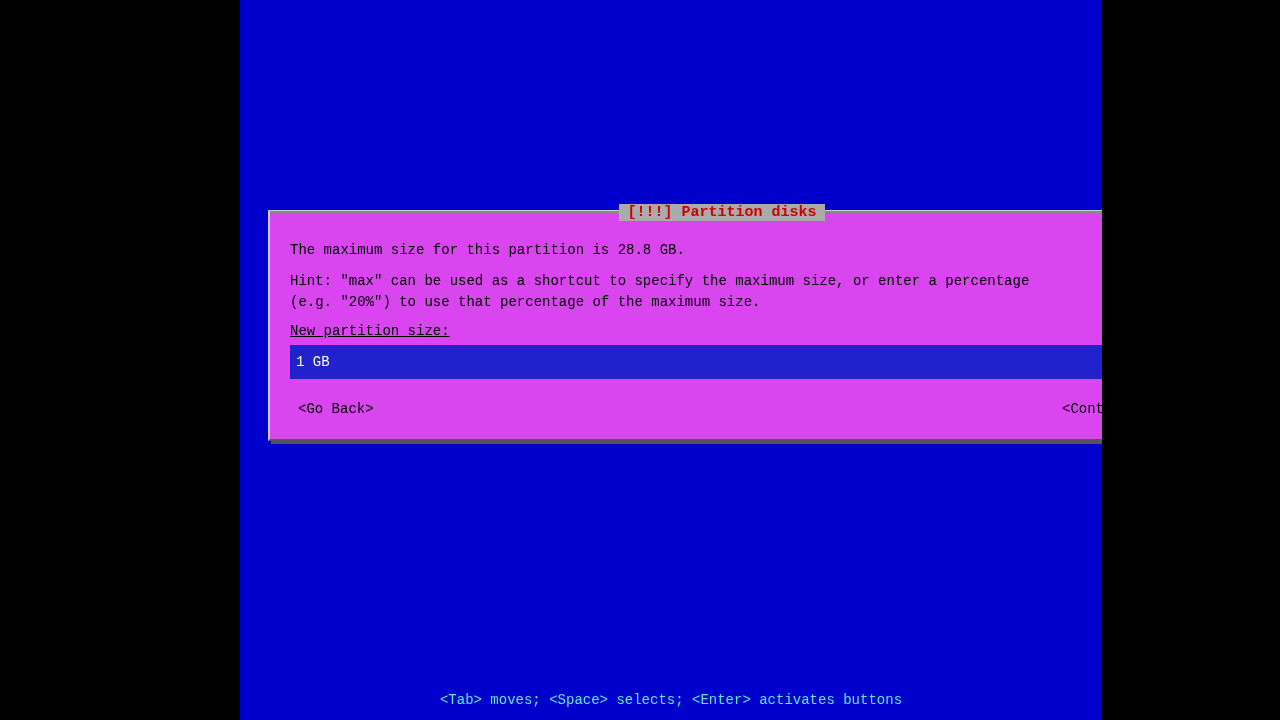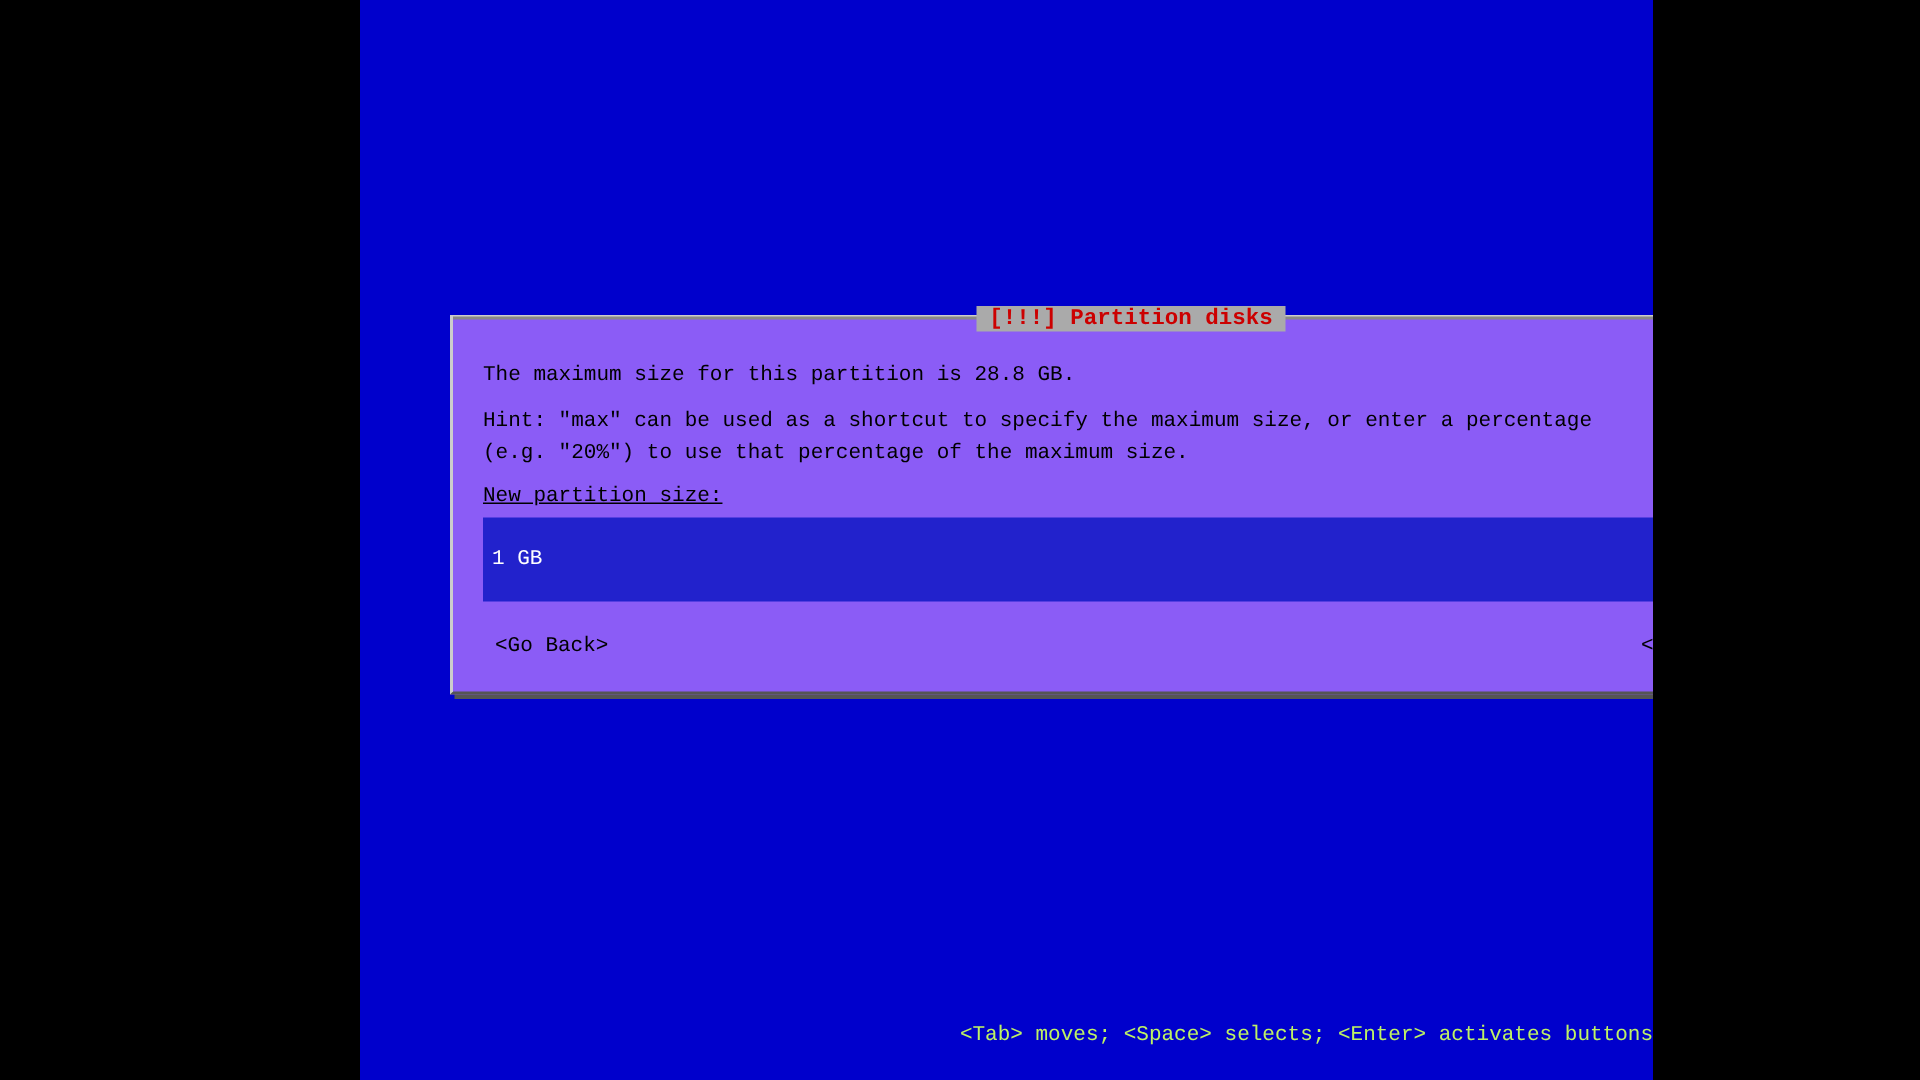--- a/index.html
+++ b/index.html
@@ -35,24 +35,23 @@
       top: 0; right: 0;
       width: 178px; height: 100%;
       background: #000;
     }
 
     .dialog-wrapper {
       position: absolute;
       top: 210px;
       left: 268px;
       width: 908px;
-      background: #8b5cf6;
+      background: #d946ef;
       border: 2px solid #888888;
       box-shadow: 3px 3px 0 #555;
-      margin-left: 32px;
     }
 
     .dialog-titlebar {
       position: relative;
       display: flex;
       align-items: center;
       justify-content: center;
       margin-top: -10px;
       height: 20px;
     }
@@ -102,21 +101,21 @@
       margin-bottom: 6px;
       text-decoration: underline;
     }
 
     .partition-size-input {
       width: 100%;
       background: #2222cc;
       color: #ffffff;
       font-family: 'Courier New', Courier, monospace;
       font-size: 14px;
-      padding: 20px 6px;
+      padding: 9px 6px;
       border: none;
       outline: none;
       cursor: text;
     }
 
     .dialog-buttons {
       display: flex;
       justify-content: space-between;
       margin-top: 20px;
       padding: 0 4px;
@@ -128,27 +127,27 @@
       font-size: 14px;
       color: #000000;
       background: transparent;
       border: none;
       cursor: pointer;
       padding: 2px 4px;
     }
 
     .status-bar {
       position: absolute;
-      bottom: 22px;
+      bottom: 12px;
       left: 240px;
       right: 178px;
-      text-align: right;
+      text-align: center;
       font-family: 'Courier New', Courier, monospace;
       font-size: 14px;
-      color: #bef264;
+      color: #5eead4;
     }
 
     .dialog-border {
       border: 2px solid #cccccc;
       border-bottom-color: #555555;
       border-right-color: #555555;
     }
   </style>
 </head>
 <body>

